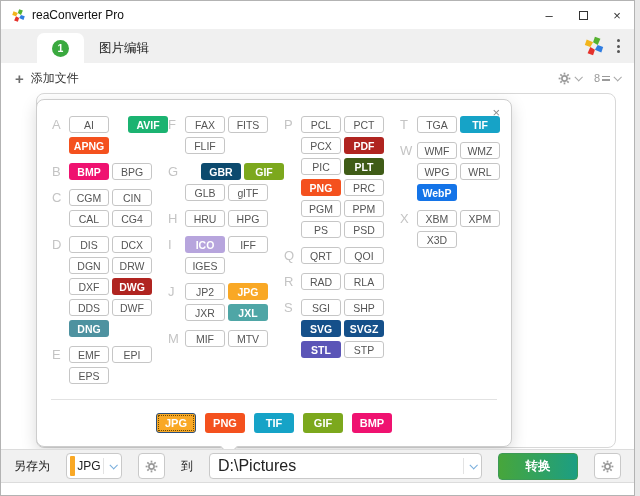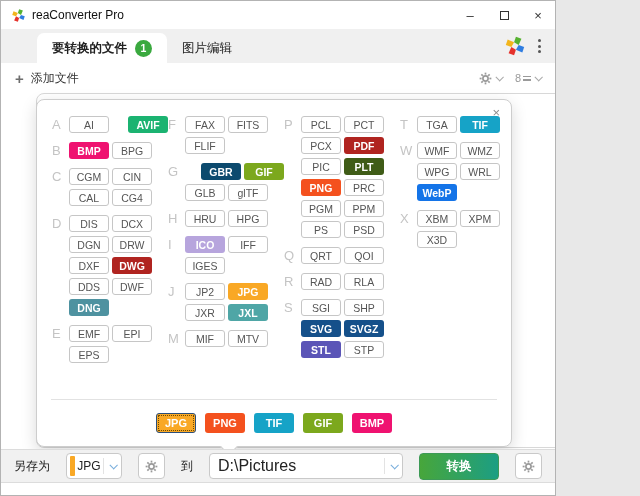--- a/index.html
+++ b/index.html
@@ -1,18 +1,18 @@
 <!DOCTYPE html>
 <html><head>
 <meta charset="utf-8">
 <style>
   html,body{margin:0;padding:0;background:#e8e8e8;}
   *{box-sizing:border-box;}
   .window{
-    position:relative;width:556px;height:496px;background:#fff;
+    position:relative;width:635px;height:496px;background:#fff;
     border:1px solid #b3b3b3;font-family:"Liberation Sans","DejaVu Sans",sans-serif;
     overflow:hidden;
   }
   
   .titlebar{height:28px;display:flex;align-items:center;padding-left:10px;background:#fff;}
   .titlebar .title{font-size:12px;color:#111;margin-left:6px;}
   .win-controls{margin-left:auto;display:flex;height:100%;}
   .win-btn{width:34px;height:100%;display:flex;align-items:center;justify-content:center;color:#333;font-size:13px;cursor:default;}
   .max-box{width:9px;height:9px;border:1px solid #333;}
   
@@ -84,21 +84,20 @@
       <div class="win-btn">–</div>
       <div class="win-btn">
           <span class="max-box"></span>
         </div>
       <div class="win-btn">×</div>
     </div>
   </div>
 
   <div class="tabstrip">
     <div class="tab active">
-      <span>要转换的文件</span>
       <span class="badge">1</span>
     </div>
     <div class="tab">
       <span>图片编辑</span>
     </div>
     <div class="strip-right">
       <svg width="22" height="22" viewBox="0 0 24 24">
         <path d="M13 2l6 2-3 7-5-3z" fill="#56b230"></path>
         <path d="M22 13l-2 6-7-3 3-5z" fill="#2f7de1"></path>
         <path d="M11 22l-6-2 3-7 5 3z" fill="#e5322c"></path>
@@ -152,20 +151,25 @@
   <div class="dialog">
     <span class="dlg-close">×</span>
     <div class="fgrid" id="format-grid">
         <div class="fcol">
           <div class="fgroup">
             <div class="frow">
               <span class="fletter">A</span>
               <div class="fbtn plain">AI</div>
               <div class="fbtn colored" style="background: rgb(27, 179, 113); margin-left: 16px;">AVIF</div>
             </div>
+            <div class="frow">
+              <span class="fletter"></span>
+              <div class="fbtn colored" style="background: rgb(244, 81, 30);">APNG</div>
+              <span class="fspacer"></span>
+            </div>
           </div>
           <div class="fgroup">
             <div class="frow">
               <span class="fletter">B</span>
               <div class="fbtn colored" style="background: rgb(239, 18, 112);">BMP</div>
               <div class="fbtn plain">BPG</div>
             </div>
           </div>
           <div class="fgroup">
             <div class="frow">

